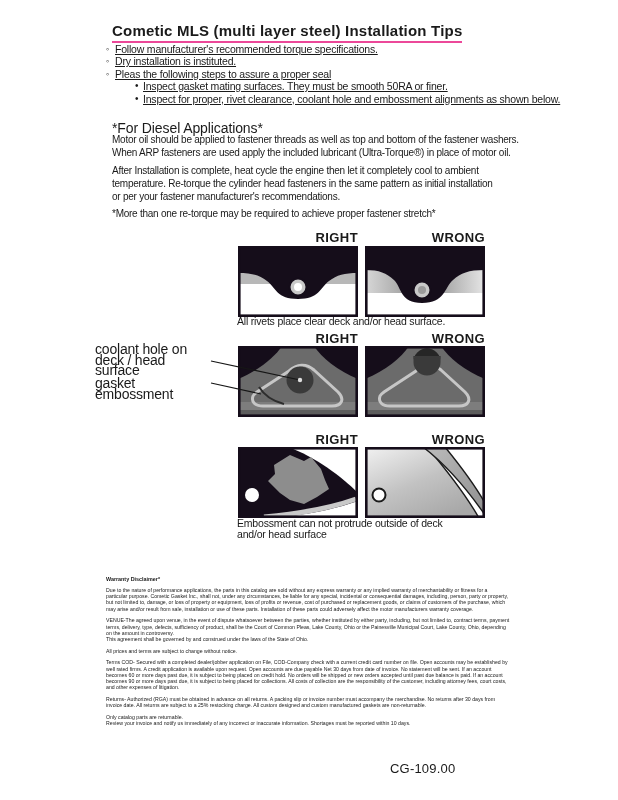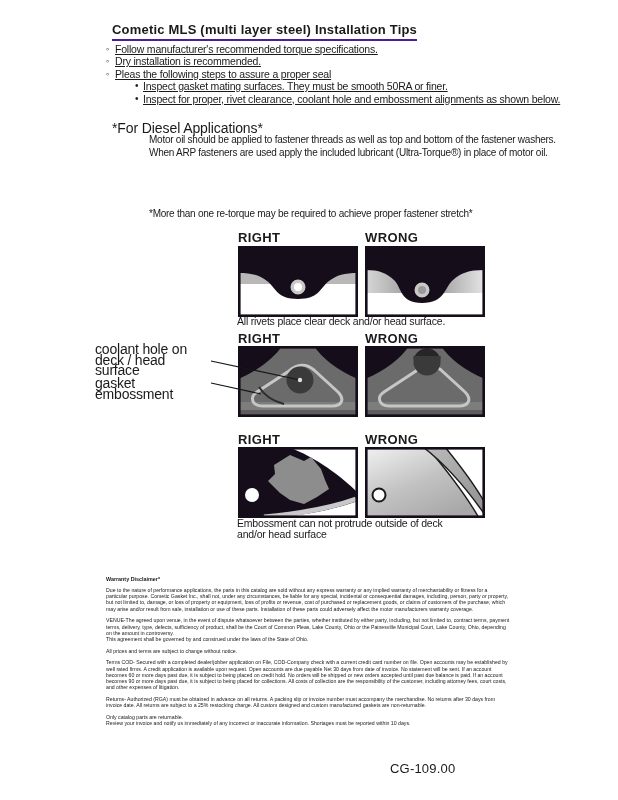--- a/index.html
+++ b/index.html
@@ -2,61 +2,64 @@
 <html><head>
 <meta charset="utf-8">
 <style>
   html,body{margin:0;padding:0;background:#ffffff;}
   .page{
     position:relative;width:618px;height:800px;background:#ffffff;
     font-family:"Liberation Sans",sans-serif;color:#1a1a1a;overflow:hidden;
   }
   .abs{position:absolute;}
   .doc-title{
-    left:112px;top:22px;font-size:13px;font-weight:bold;letter-spacing:.2px;
-    border-bottom:2px solid #4c1d95;padding-bottom:2px;white-space:nowrap;
+    left:112px;top:22px;font-size:15px;font-weight:bold;letter-spacing:.2px;
+    border-bottom:2px solid #ec4899;padding-bottom:2px;white-space:nowrap;
   }
   .bullets{left:106px;top:43px;font-size:10.5px;letter-spacing:-0.2px;text-decoration:underline;}
   .bullet-line{line-height:12.4px;white-space:nowrap;}
   .bullet-line .glyph{display:inline-block;width:9px;font-size:9px;vertical-align:top;line-height:12.4px;}
   .sub{margin-left:29px;}
   .sub .glyph{width:8px;font-size:10px;}
   .section-head{left:112px;top:120px;font-size:14px;font-weight:normal;letter-spacing:-0.1px;}
-  .body-para{left:112px;font-size:10px;line-height:13px;letter-spacing:-0.25px;white-space:pre-line;margin-left:37px;}
+  .body-para{left:112px;font-size:10px;line-height:13px;letter-spacing:-0.25px;white-space:pre-line;}
   .para-oil{top:133px;}
   .para-retorque{top:164px;}
   .para-note{top:207px;}
-  .dg-label{width:120px;text-align:left;font-size:13px;font-weight:bold;letter-spacing:.4px;white-space:nowrap;}
+  .dg-label{width:120px;text-align:right;font-size:13px;font-weight:bold;letter-spacing:.4px;white-space:nowrap;}
   .dg-caption{font-size:10.5px;letter-spacing:-0.2px;line-height:11px;white-space:pre-line;}
   .panel{width:120px;height:71px;display:block;}
   .anno{font-size:14px;line-height:10.5px;text-align:left;width:113px;letter-spacing:-0.2px;}
   .disclaimer{left:106px;top:576px;width:404px;}
   .disclaimer h6{margin:0 0 5px 0;font-size:5.4px;font-weight:bold;}
   .disclaimer p{margin:0 0 5.5px 0;font-size:5.2px;line-height:6.2px;letter-spacing:0;white-space:pre-line;}
   .page-num{left:390px;top:761px;font-size:13px;letter-spacing:.2px;}
   svg{display:block;}
 </style>
 </head>
 <body>
 
 <div class="page">
 
   <div class="abs doc-title">Cometic MLS (multi layer steel) Installation Tips</div>
 
   <div class="abs bullets">
     <div class="bullet-line"><span class="glyph">◦</span><span>Follow manufacturer's recommended torque specifications.</span></div>
-    <div class="bullet-line"><span class="glyph">◦</span><span>Dry installation is recommended.</span></div>
+    <div class="bullet-line"><span class="glyph">◦</span><span>Dry installation is instituted.</span></div>
     <div class="bullet-line"><span class="glyph">◦</span><span>Pleas the following steps to assure a proper seal</span></div>
     <div class="bullet-line sub"><span class="glyph">•</span><span>Inspect gasket mating surfaces.  They must be smooth 50RA or finer.</span></div>
     <div class="bullet-line sub"><span class="glyph">•</span><span>Inspect for proper, rivet clearance, coolant hole and embossment alignments as shown below.</span></div>
   </div>
 
   <div class="abs section-head">*For Diesel Applications*</div>
   <div class="abs body-para para-oil">Motor oil should be applied to fastener threads as well as top and bottom of the fastener washers.
 When ARP fasteners are used apply the included lubricant (Ultra-Torque®) in place of motor oil.</div>
+  <div class="abs body-para para-retorque">After Installation is complete, heat cycle the engine then let it completely cool to ambient
+temperature. Re-torque the cylinder head fasteners in the same pattern as initial installation
+or per your fastener manufacturer's recommendations.</div>
   <div class="abs body-para para-note">*More than one re-torque may be required to achieve proper fastener stretch*</div>
 
   <div class="abs dg-label" style="left:238px;top:230px;">RIGHT</div>
   <div class="abs dg-label" style="left:365px;top:230px;">WRONG</div>
 
   <div class="abs" style="left:238px;top:246px;">
     <svg class="panel" viewBox="0 0 120 71">
       <rect width="120" height="71" fill="#ffffff"></rect>
       <rect x="0" y="27" width="120" height="11" fill="#b8b8b8"></rect>
       <rect x="0" y="38" width="120" height="33" fill="#ffffff"></rect>

